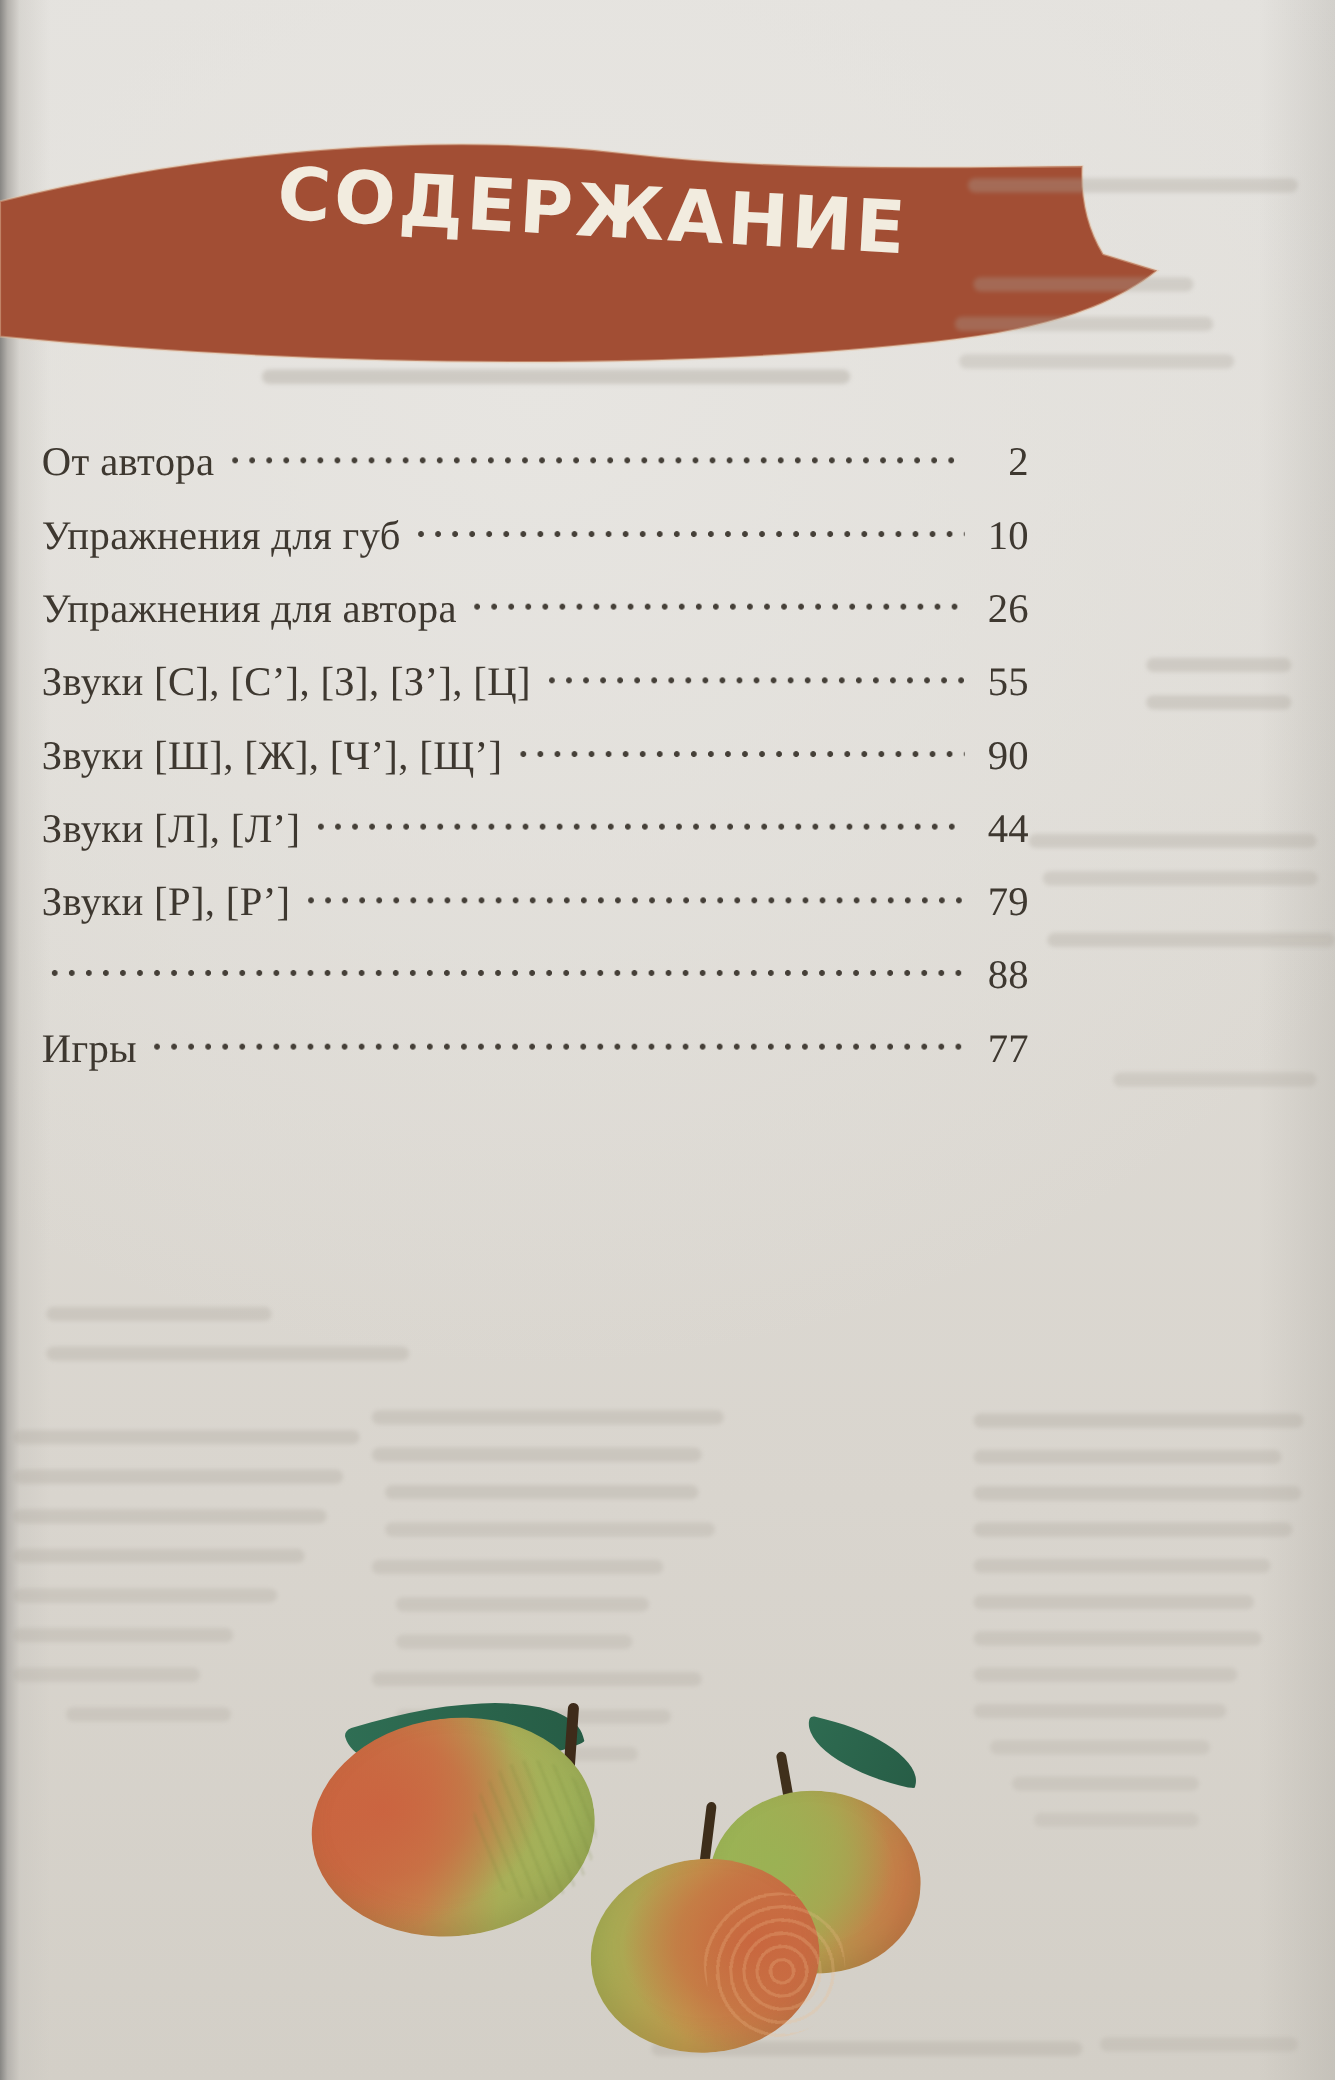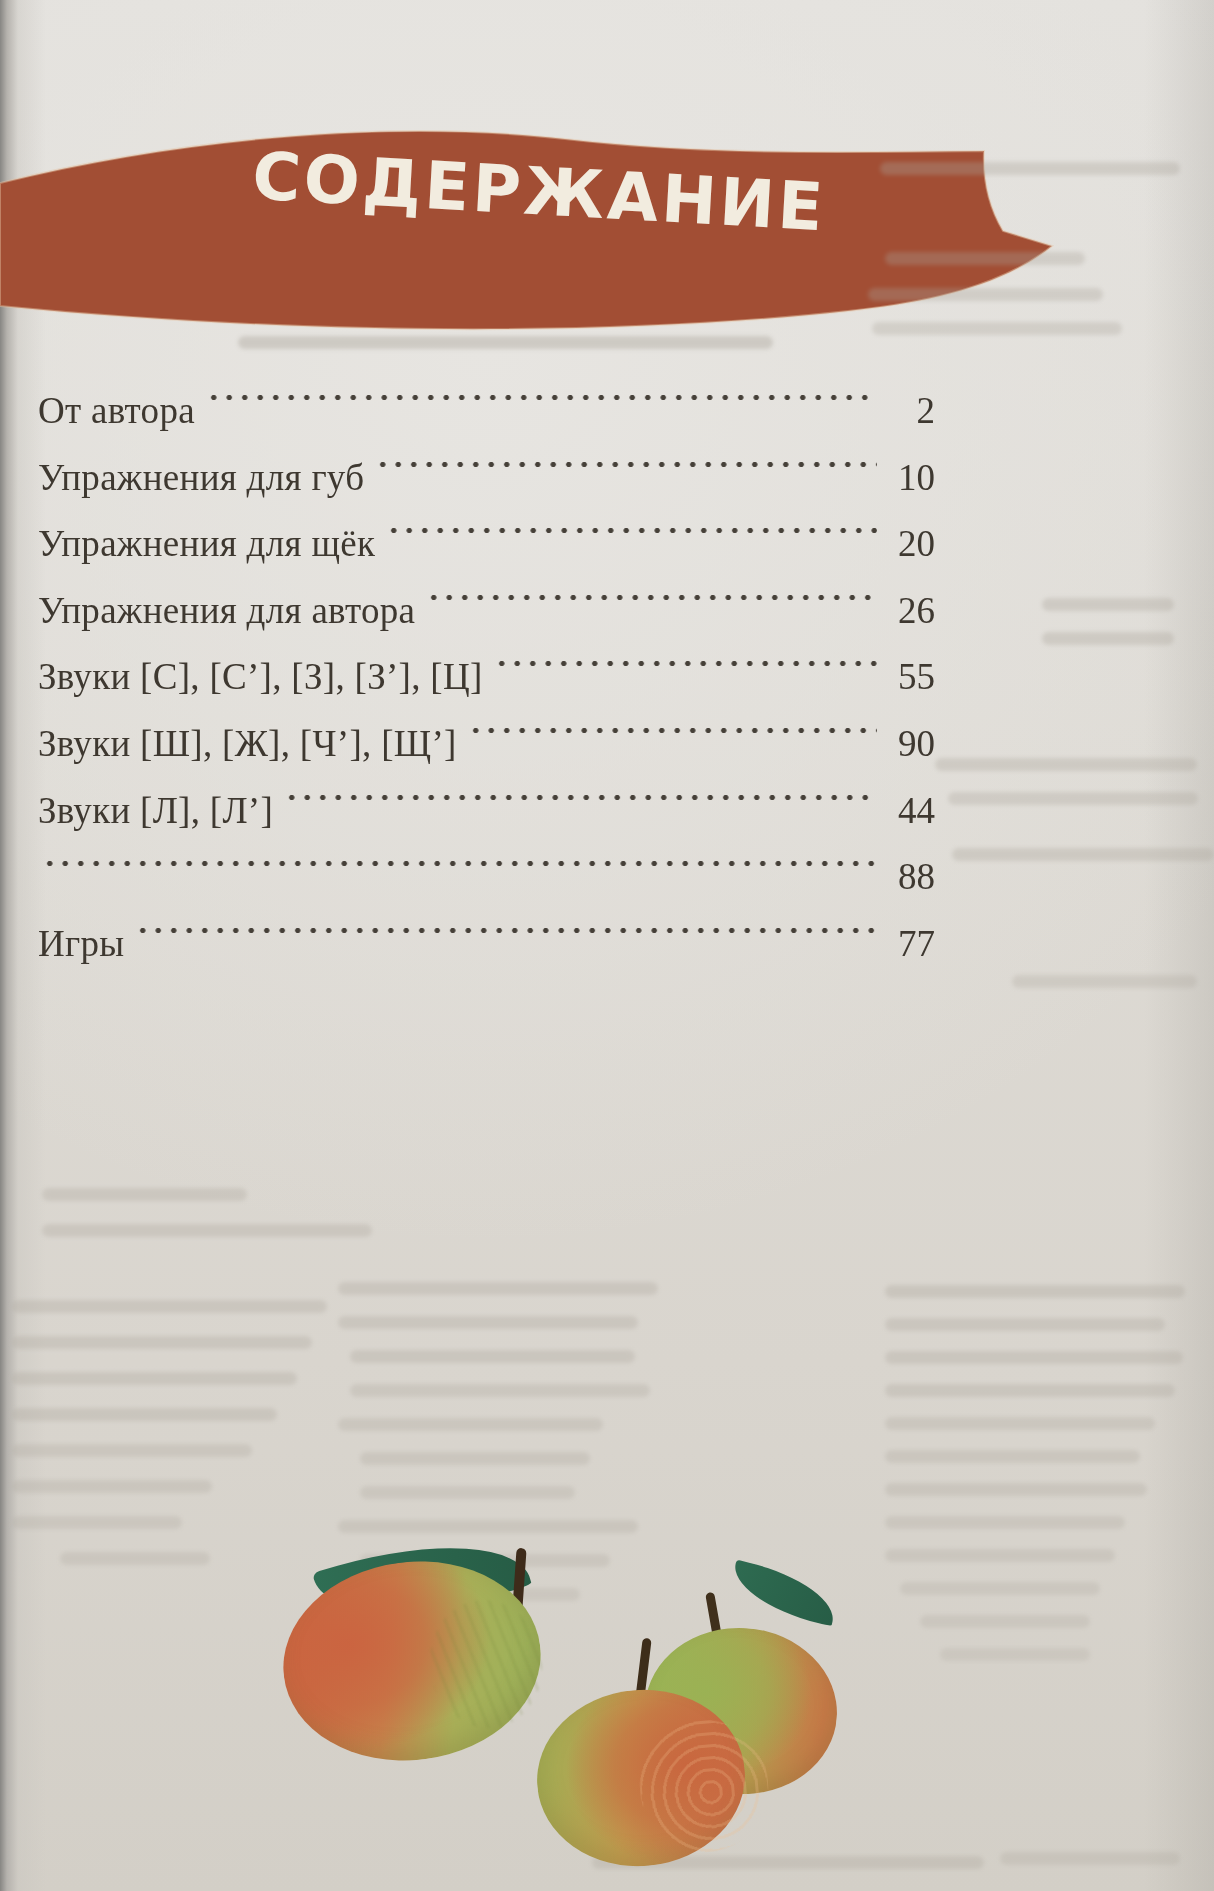--- a/index.html
+++ b/index.html
@@ -16,21 +16,21 @@
   #ribbon-svg{position:absolute;left:0;top:0;}
   #banner-title{
     position:absolute;left:252px;top:152px;width:520px;
     transform:rotate(3.2deg);
     font-family:"DejaVu Sans", sans-serif;
     font-weight:bold;font-size:66px;letter-spacing:3px;
     color:#f2ecdf;white-space:nowrap;
   }
   
   #toc{position:absolute;left:38px;top:392px;width:897px;}
-  .row{display:flex;align-items:flex-start;height:57.6px;padding-bottom:9px;}
+  .row{display:flex;align-items:center;height:57.6px;padding-bottom:9px;}
   .label{
     font-size:37px;line-height:1;color:#3e3830;letter-spacing:.3px;
     white-space:nowrap;padding-right:7px;
   }
   .dots{
     flex:1;height:9px;margin:0 6px 6px 2px;
     background-image:radial-gradient(circle, rgba(56,50,42,.92) 2.3px, rgba(56,50,42,0) 3px);
     background-size:15.5px 9px;background-repeat:repeat-x;background-position:2px 1px;
   }
   .num{
@@ -121,43 +121,43 @@
       <span class="label">От автора</span>
       <span class="dots"></span>
       <span class="num">2</span>
     </div>
     <div class="row">
       <span class="label">Упражнения для губ</span>
       <span class="dots"></span>
       <span class="num">10</span>
     </div>
     <div class="row">
-      <span class="label">Упражнения для щёк</span>
-      <span class="dots"></span>
-      <span class="num">20</span>
-    </div>
-    <div class="row">
       <span class="label">Упражнения для автора</span>
       <span class="dots"></span>
       <span class="num">26</span>
     </div>
     <div class="row">
       <span class="label">Звуки [С], [С’], [З], [З’], [Ц]</span>
       <span class="dots"></span>
       <span class="num">55</span>
     </div>
     <div class="row">
       <span class="label">Звуки [Ш], [Ж], [Ч’], [Щ’]</span>
       <span class="dots"></span>
       <span class="num">90</span>
     </div>
     <div class="row">
       <span class="label">Звуки [Л], [Л’]</span>
       <span class="dots"></span>
       <span class="num">44</span>
+    </div>
+    <div class="row">
+      <span class="label">Звуки [Р], [Р’]</span>
+      <span class="dots"></span>
+      <span class="num">79</span>
     </div>
     <div class="row">
       <span class="dots"></span>
       <span class="num">88</span>
     </div>
     <div class="row">
       <span class="label">Игры</span>
       <span class="dots"></span>
       <span class="num">77</span>
     </div>

